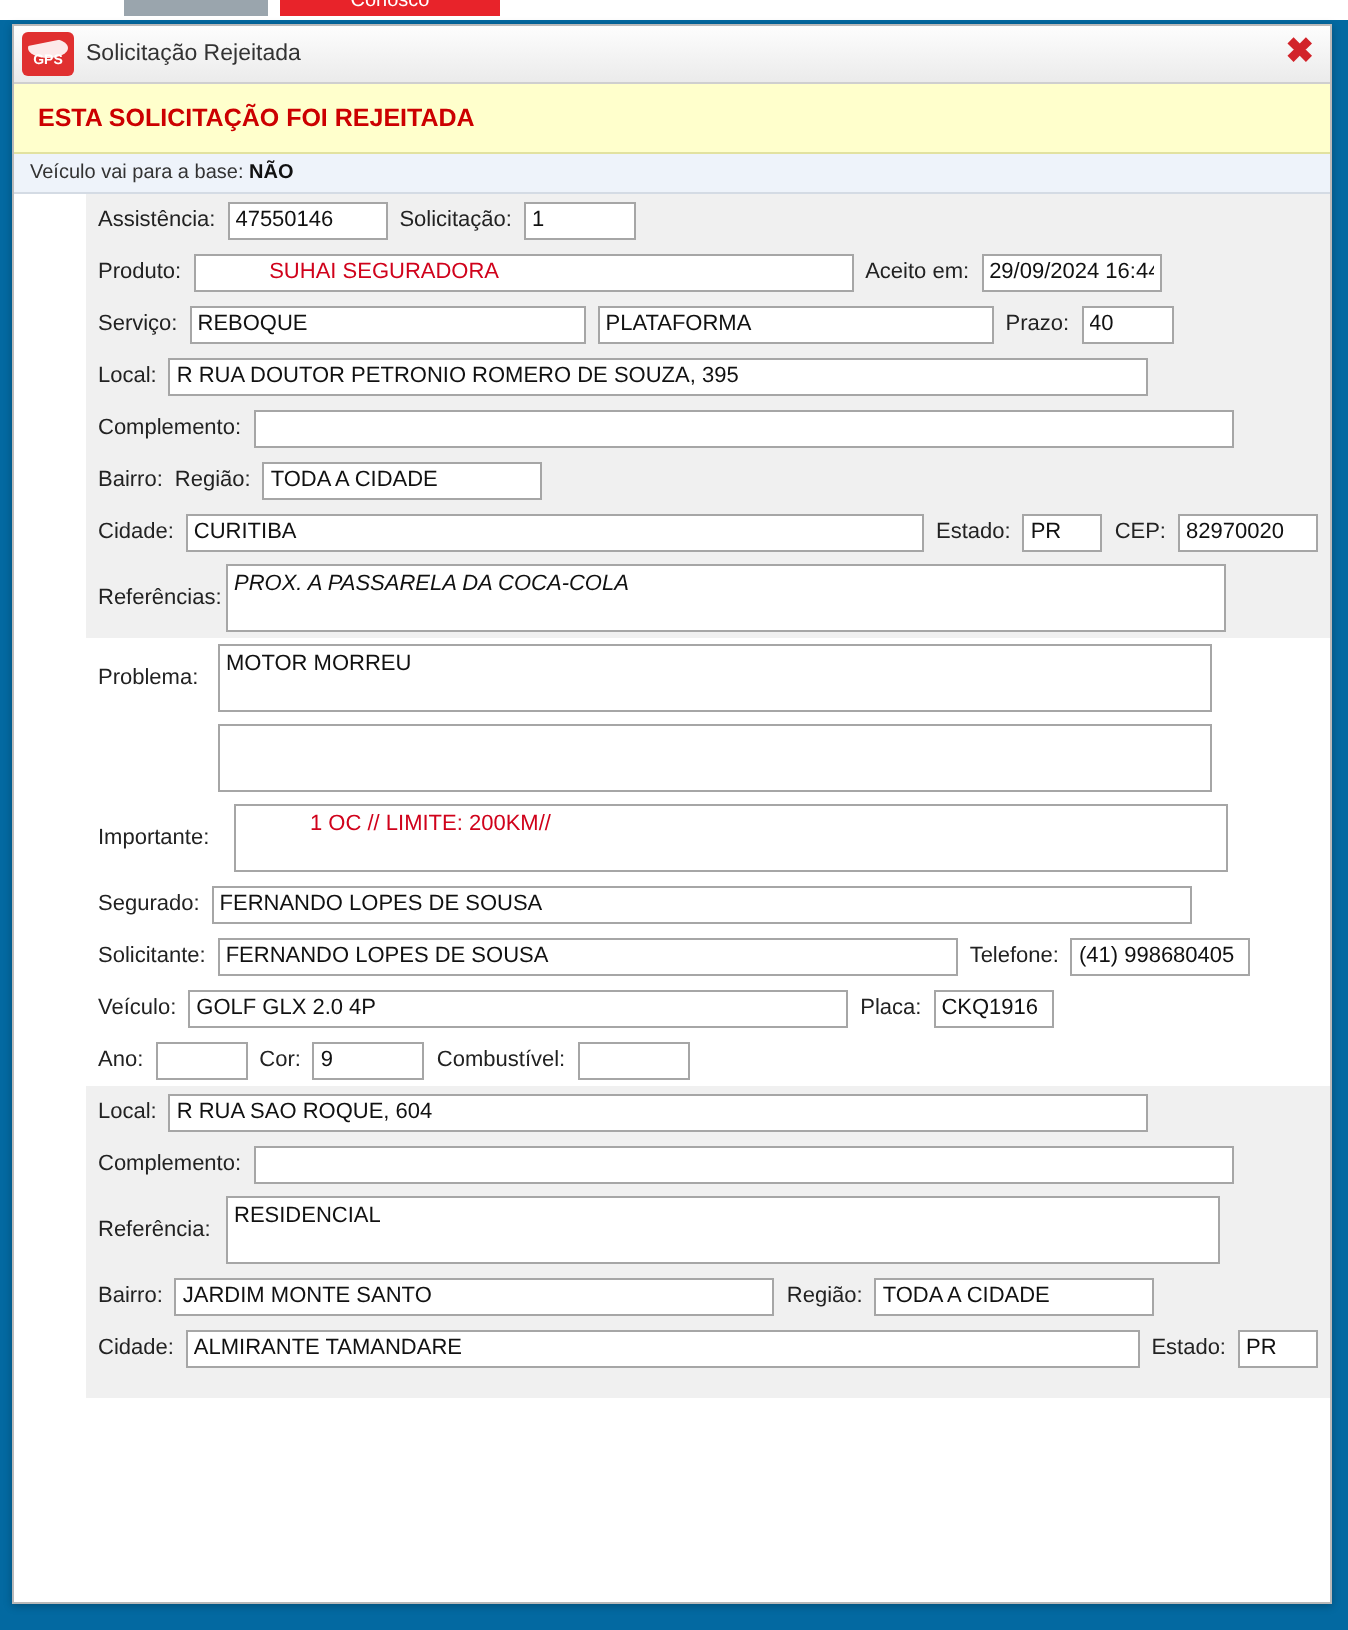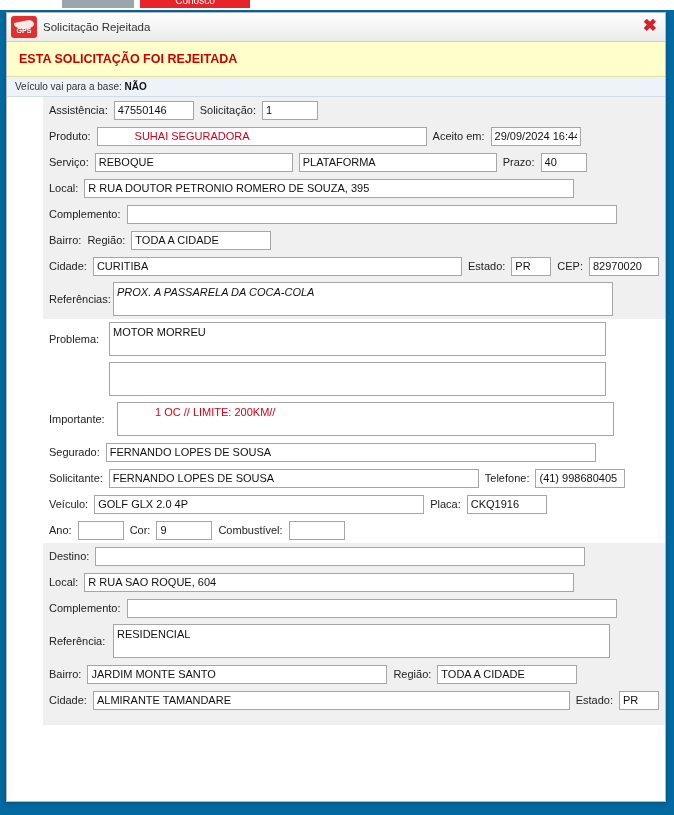--- a/index.html
+++ b/index.html
@@ -155,21 +155,21 @@
     height: auto;
     resize: none;
     line-height: 13px;
     padding: 3px;
   }
   input.red, textarea.red { color: #d0021b; padding-left: 37px; }
   .grow { flex: 1 1 auto; min-width: 10px; }
   .w40 { width: 40px; }
   .w46 { width: 46px; }
   .w56 { width: 56px; }
-  .w60 { width: 80px; }
+  .w60 { width: 60px; }
   .w70 { width: 70px; }
   .w80 { width: 80px; }
   .w90 { width: 90px; }
   .w140 { width: 140px; }
   .w200 { width: 198px; }
   .w270 { width: 270px; }
   .w300 { width: 300px; }
   .w330 { width: 330px; }
   .w370 { width: 370px; }
   .w490 { width: 490px; }
@@ -308,24 +308,20 @@
           <input class="fld w46" value="" style="">
           <label class="lbl">Cor:</label>
           <input class="fld w56" value="9" style="">
           <label class="lbl">Combustível:</label>
           <input class="fld w56" value="" style="">
         </div>
       </div>
 
       <div class="sec-grey">
 
-        <div class="row">
-          <label class="lbl">Destino:</label>
-          <input class="fld w490" value="" style="">
-        </div>
 
         <div class="row">
           <label class="lbl">Local:</label>
           <input class="fld w490" value="R RUA SAO ROQUE, 604" style="">
         </div>
 
         <div class="row">
           <label class="lbl">Complemento:</label>
           <input class="fld w490" value="" style="">
         </div>

